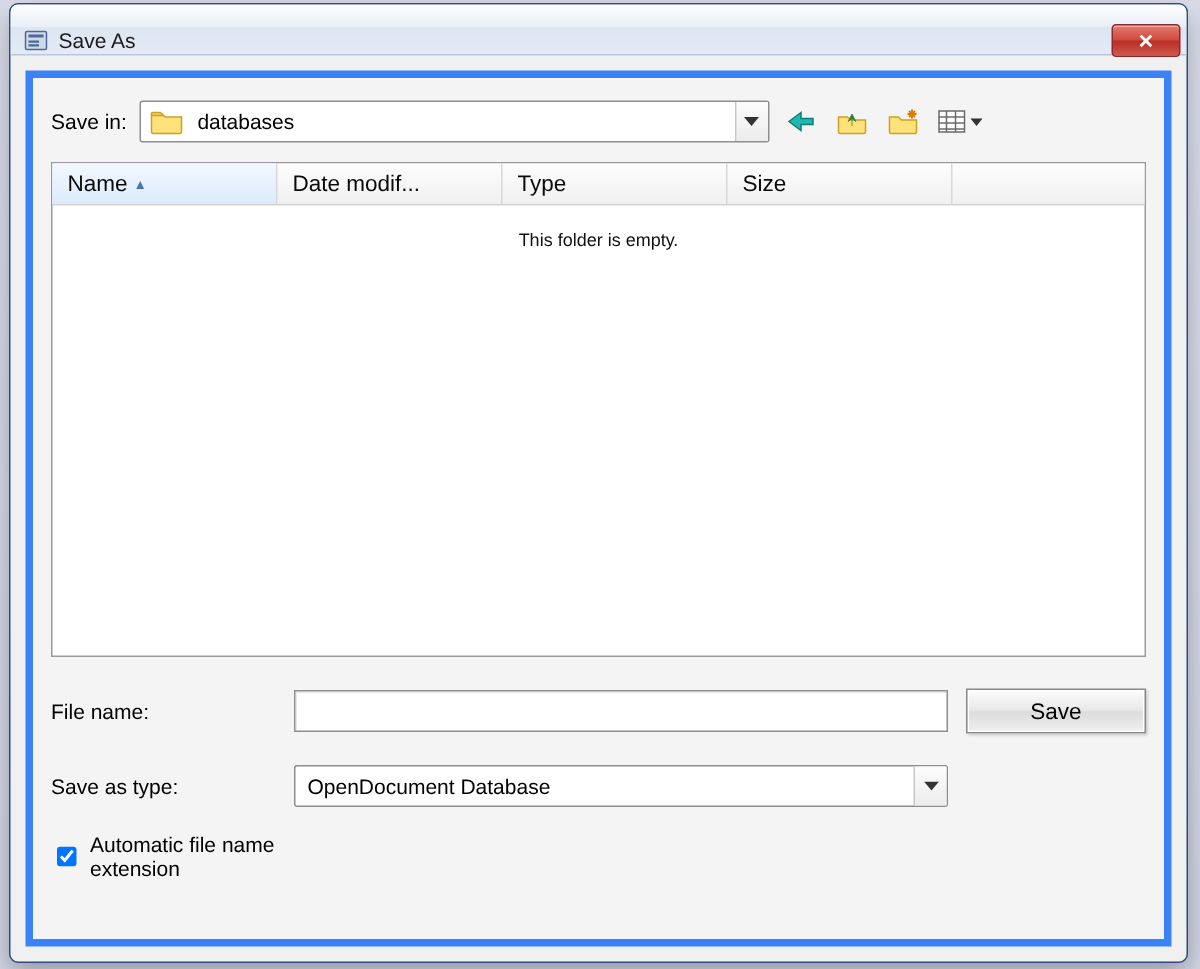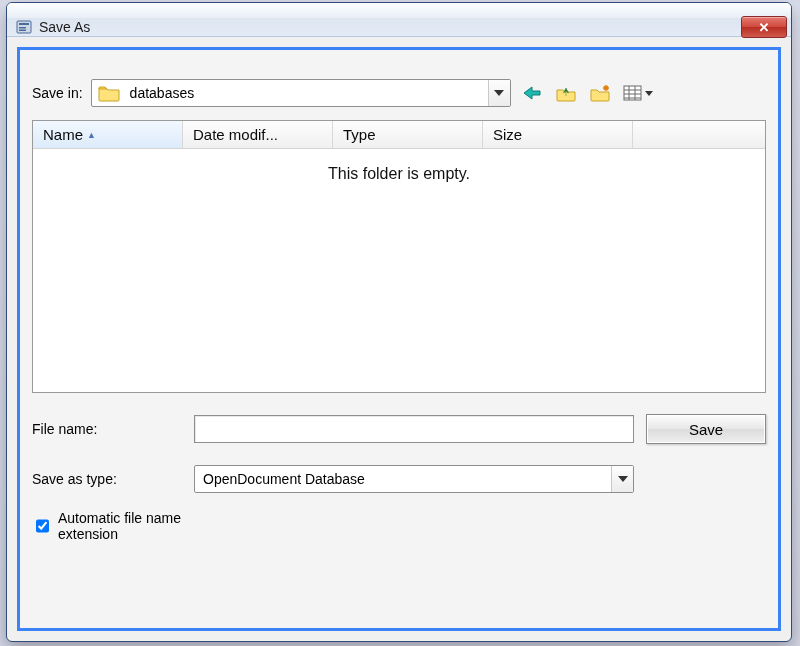--- a/index.html
+++ b/index.html
@@ -60,22 +60,22 @@
     display:flex; align-items:center; justify-content:center;
     font-weight:bold; font-size:13px;
     box-shadow: inset 0 1px 0 rgba(255,255,255,.4);
     cursor: pointer;
   }
 
   .content {
     position:absolute;
     left:10px; right:10px; top:44px; bottom:10px;
     background: #f4f4f4;
-    border: 3px solid #3b82f6;
-    padding: 26px 12px 14px 12px;
+    border: 5px solid #3b82f6;
+    padding: 12px 12px 14px 12px;
   }
 
   
   .toprow {
     display:flex;
     align-items:center;
     gap:8px;
     height:34px;
   }
   .lbl { color:#000; font-size:14px; }
@@ -103,21 +103,21 @@
   .toolbtn {
     width:26px; height:26px;
     display:flex; align-items:center; justify-content:center;
     cursor:pointer;
     border-radius:2px;
   }
 
   
   .listwrap {
     margin-top:10px;
-    height:273px;
+    height:330px;
     background:#fff;
     border:1px solid #9a9a9a;
     display:flex;
     flex-direction:column;
   }
   .colheaders {
     display:flex;
     height:28px;
     background: linear-gradient(#fdfdfd,#f0f0f0);
     border-bottom:1px solid #d4d4d4;
@@ -139,21 +139,21 @@
     margin-left:4px;
     font-size:9px;
     color:#4a74b5;
   }
   .listbody {
     flex:1;
     display:flex;
     align-items:flex-start;
     justify-content:center;
     padding-top:16px;
-    font-size:16px;
+    font-size:12px;
     color:#111;
   }
 
   
   .bottom {
     margin-top:18px;
     display:grid;
     grid-template-columns: 150px 1fr 120px;
     grid-template-rows: 36px 36px 30px;
     column-gap: 12px;

